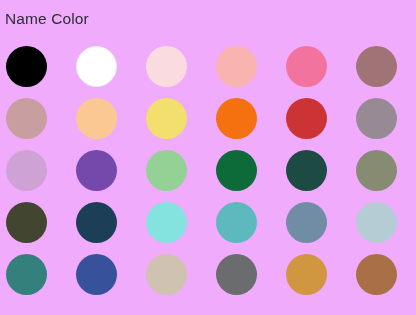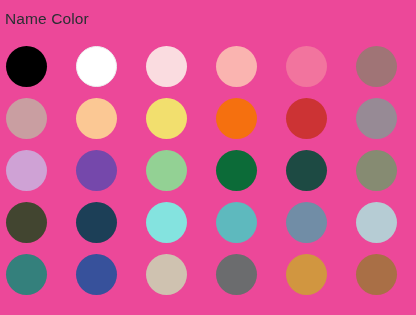--- a/index.html
+++ b/index.html
@@ -11,21 +11,21 @@
     width: 416px;
     height: 315px;
     overflow: hidden;
     font-family: "Liberation Sans", sans-serif;
     -webkit-font-smoothing: antialiased;
   }
   #page-root {
     position: relative;
     width: 416px;
     height: 315px;
-    background: #ec4899;
+    background: #f0abfc;
   }
   .header {
     position: absolute;
     left: 5px;
     top: 8px;
     height: 22px;
     display: flex;
     align-items: center;
   }
   .header-title {

